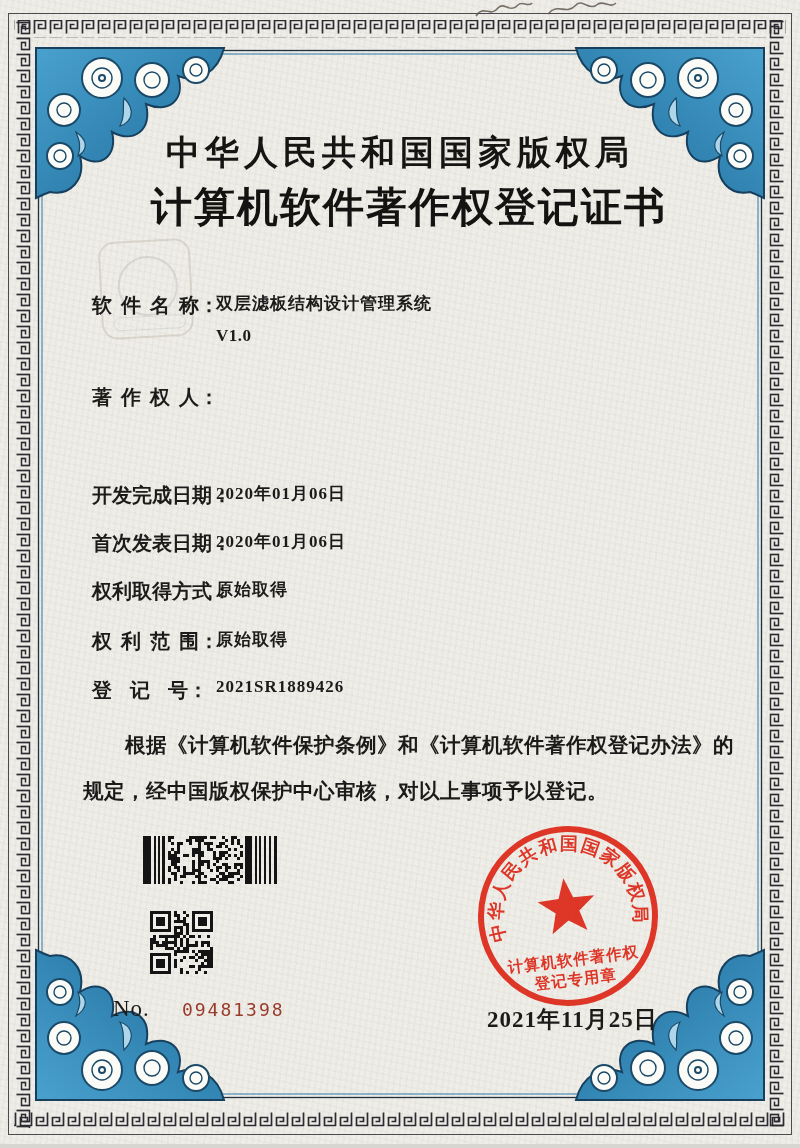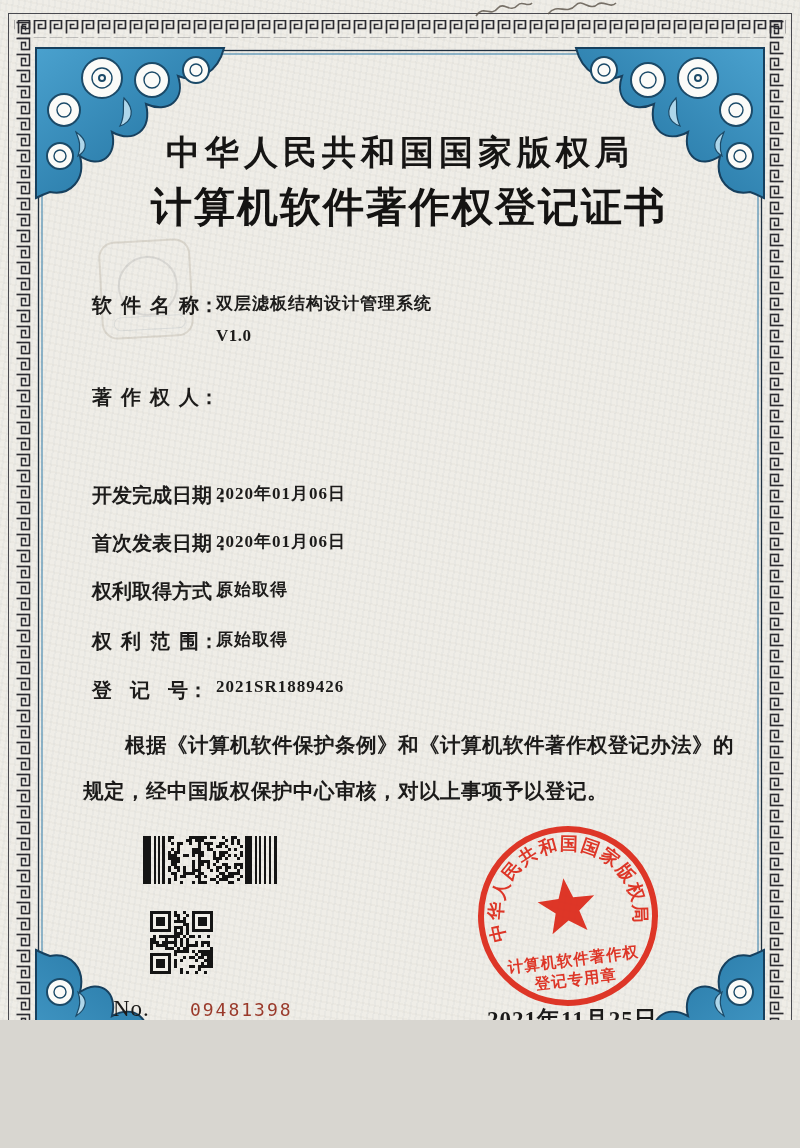--- a/index.html
+++ b/index.html
@@ -4,21 +4,21 @@
 <style>
   :root{
     --ink:#1c1b1a; --seal-red:#dd2b1c; --serial-red:#9a3a2b;
     --border-blue:#2f8fbe; --meander-dark:#2b2b31;
     --serif:"Liberation Serif","DejaVu Serif",serif;
     --mono:"DejaVu Sans Mono","Liberation Mono",monospace;
   }
   *{margin:0;padding:0;box-sizing:border-box;}
   html,body{background:#d8d6d0;}
   .page{
-    position:relative;width:800px;height:1020px;margin:0 auto;overflow:hidden;
+    position:relative;width:800px;height:1144px;margin:0 auto;overflow:hidden;
     background-color:#efede7;
     background-image:
       repeating-linear-gradient(98deg, rgba(120,140,160,0.05) 0 2px, transparent 2px 6px),
       repeating-linear-gradient(12deg, rgba(160,150,130,0.05) 0 2px, transparent 2px 7px);
     font-family:var(--serif); color:var(--ink);text-decoration:underline;
   }
   svg{display:block;}
   .frame-svg{position:absolute;left:0;top:0;pointer-events:none;}
   .meander-path{stroke:var(--meander-dark);}
   .c-base{fill:url(#cgrad);stroke:#17405e;stroke-width:2;}
@@ -43,21 +43,21 @@
   .statement{left:83px;font-size:20.5px;font-weight:600;white-space:nowrap;letter-spacing:.5px;}
   .indent{padding-left:42px;}
 
   .ghost-stamp{left:100px;top:240px;width:92px;height:98px;border:2px solid rgba(165,155,135,.42);
     border-radius:16px;opacity:.65;transform:rotate(-3deg);}
   .ghost-stamp::before{content:"";position:absolute;left:16px;top:14px;width:56px;height:56px;
     border:2px solid rgba(150,150,150,.38);border-radius:50%;}
   .ghost-stamp::after{content:"";position:absolute;left:10px;bottom:6px;width:70px;height:12px;
     border:1.5px solid rgba(150,160,170,.35);border-radius:8px;}
 
-  .serial{left:113px;top:996px;display:flex;align-items:baseline;gap:32px;}
+  .serial{left:113px;top:996px;display:flex;align-items:baseline;gap:24px;}
   .serial .no{font-size:23px;letter-spacing:1px;}
   .serial .digits{font-family:var(--mono);font-size:18px;letter-spacing:2px;color:var(--serial-red);margin-left:8px;}
 
   .seal{left:468px;top:816px;width:200px;height:200px;opacity:.94;transform:rotate(-7deg);}
   .seal .ring{fill:none;stroke:var(--seal-red);stroke-width:6;}
   .seal .star{fill:var(--seal-red);}
   .seal text{fill:var(--seal-red);font-family:var(--serif);font-weight:700;}
   .seal .arc{font-size:18px;letter-spacing:2px;}
   .seal .l1{font-size:15.5px;letter-spacing:1px;}
 

